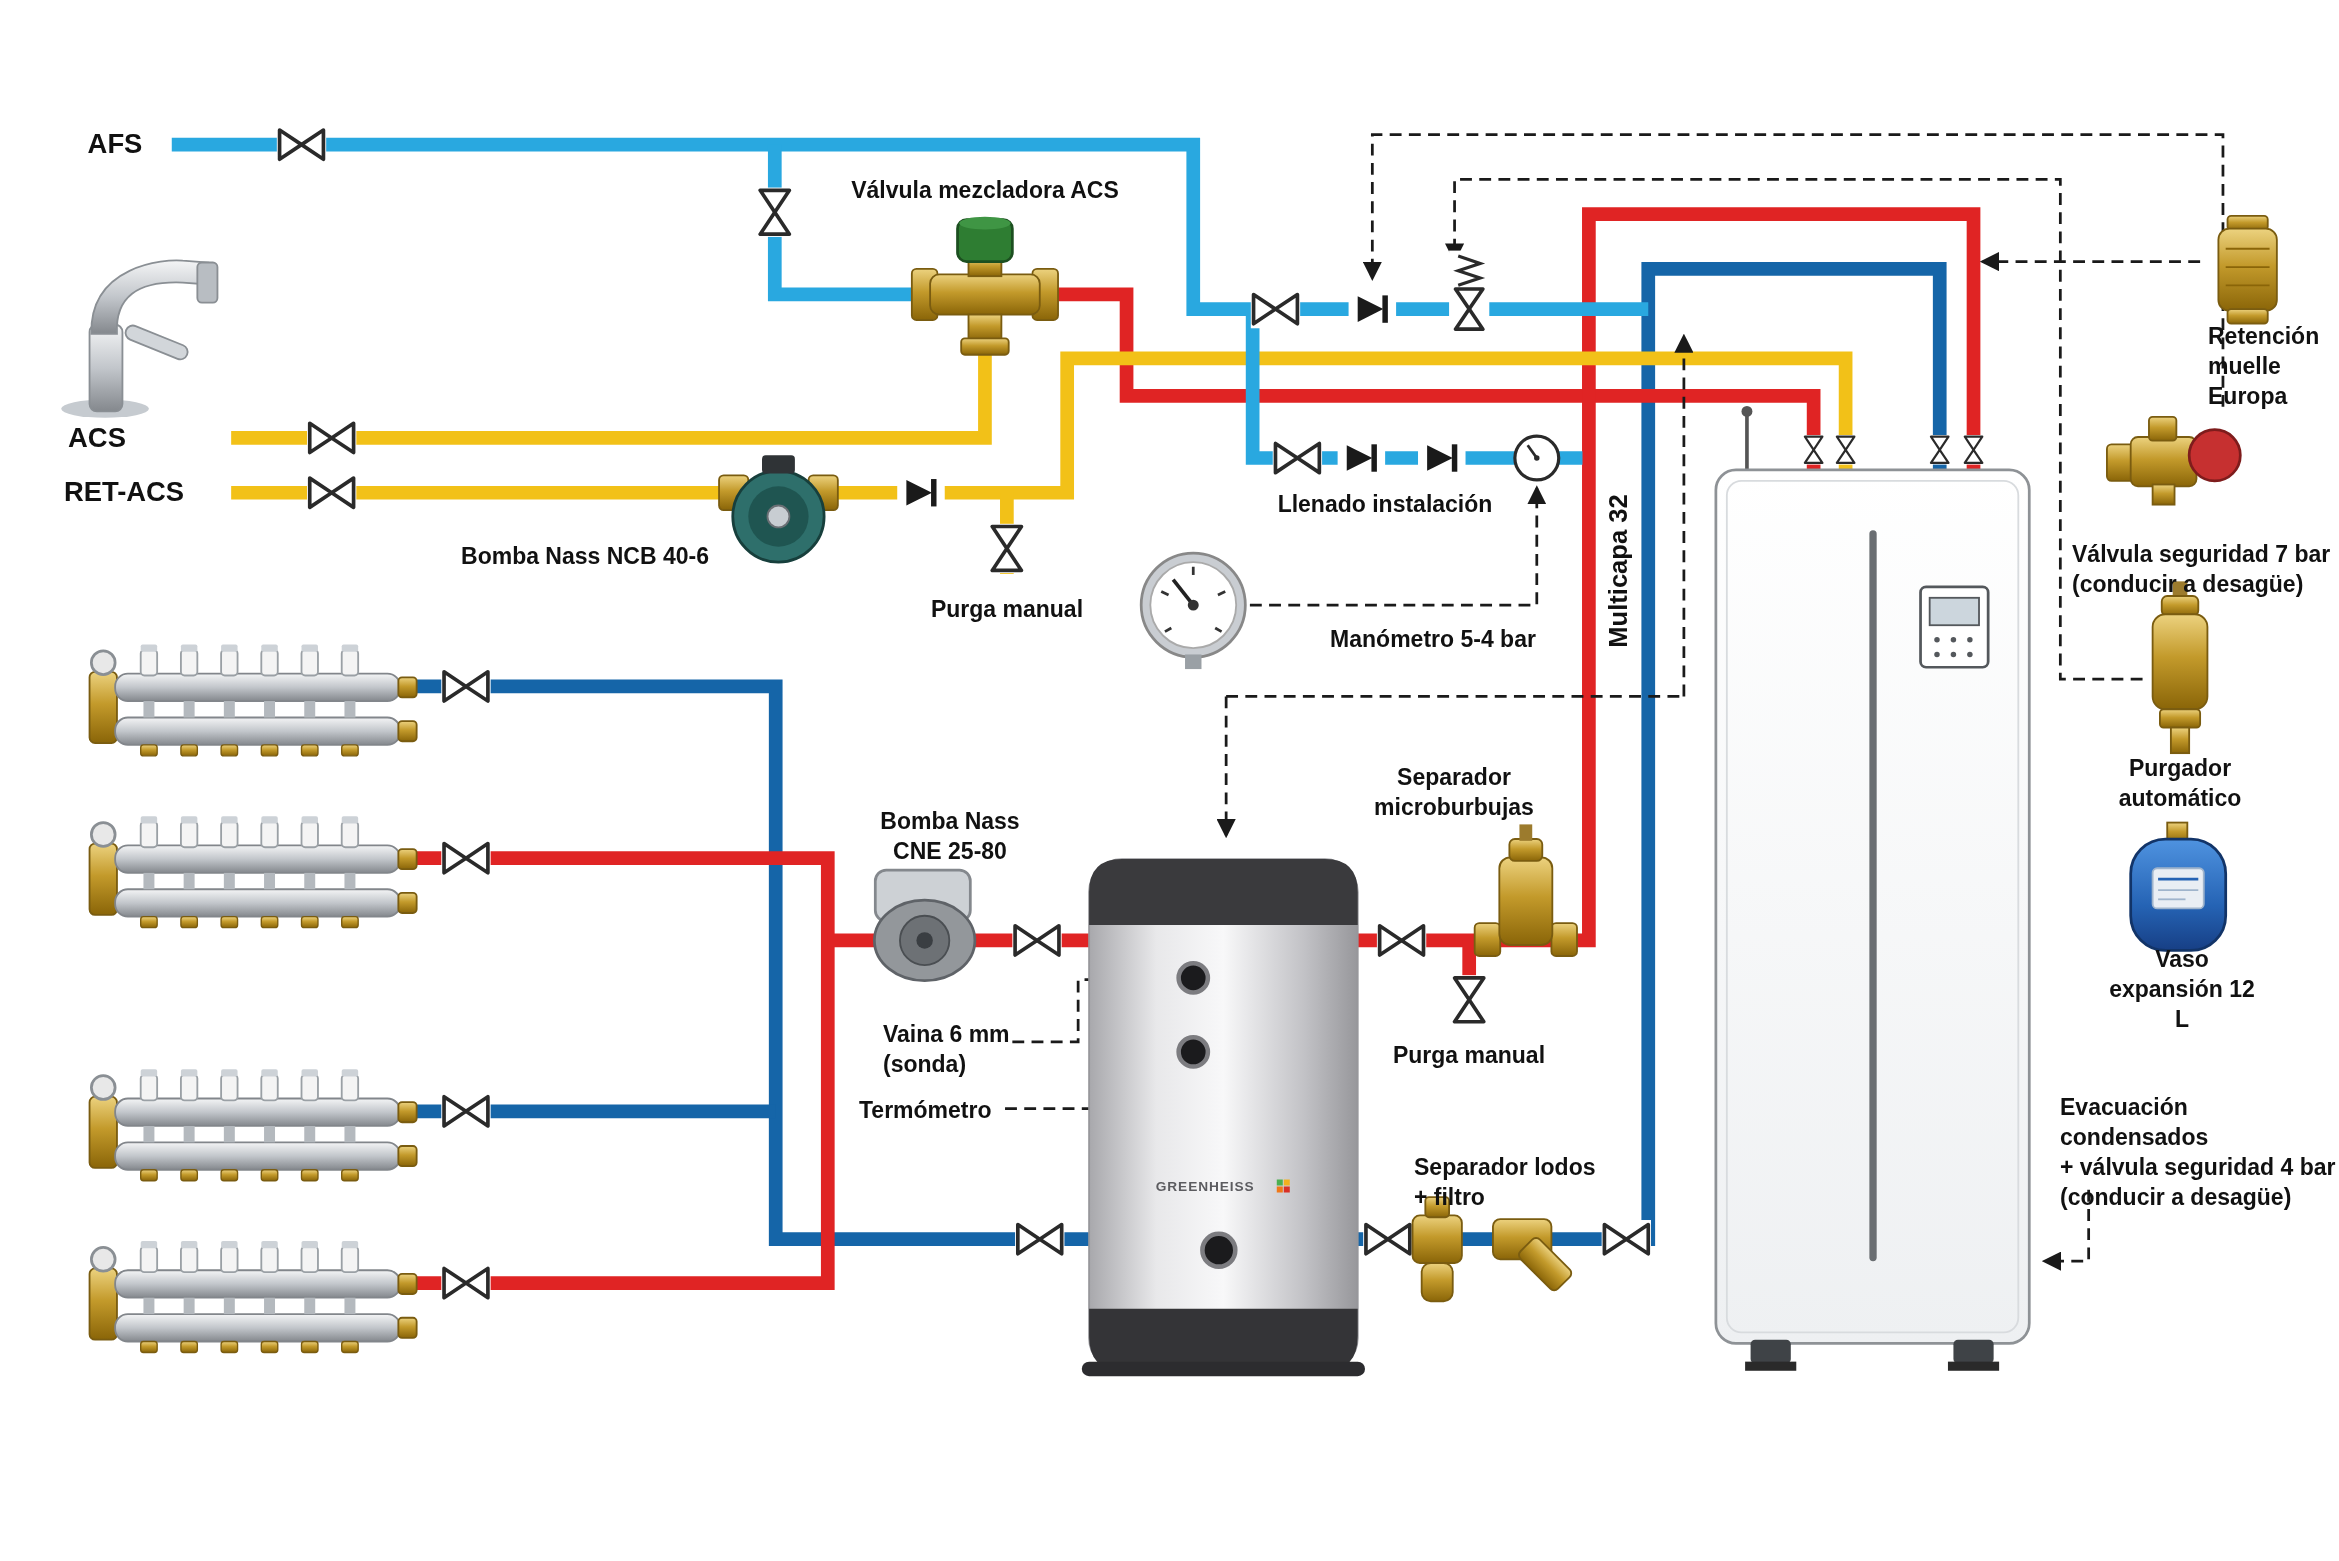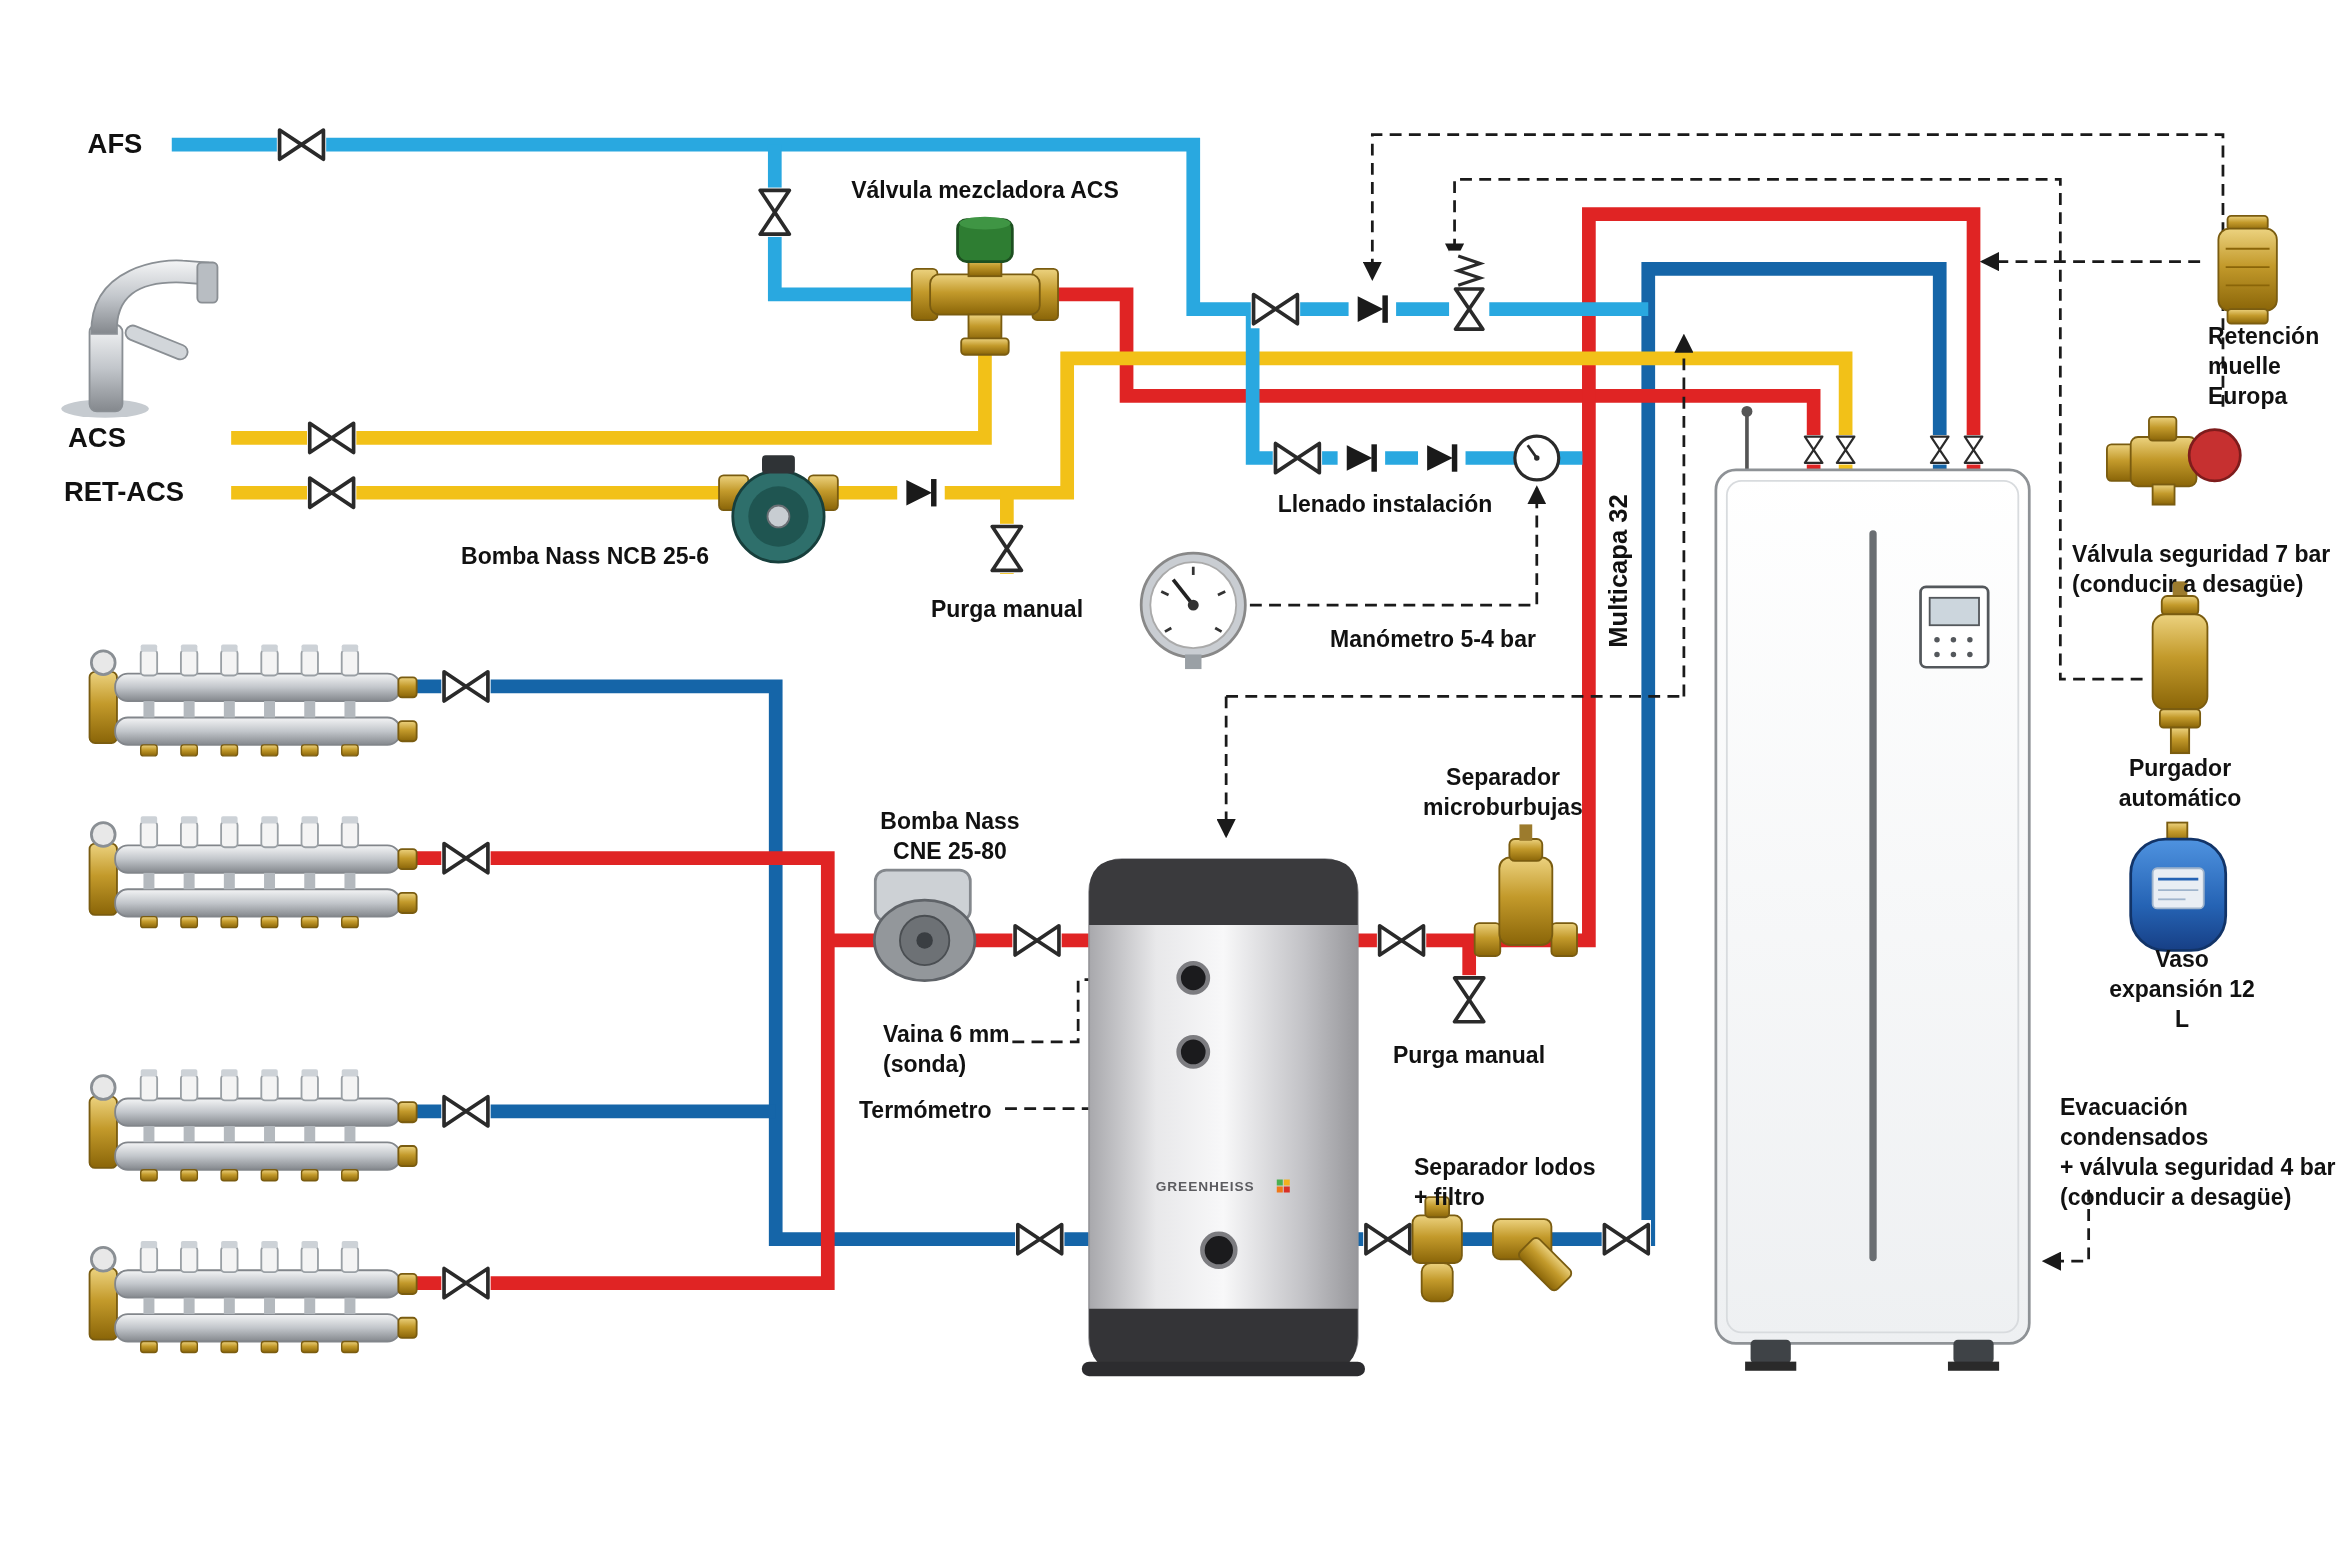--- a/index.html
+++ b/index.html
@@ -331,41 +331,41 @@
       <line x1="2362" y1="974" x2="2406" y2="974" stroke="#9fb4cc" stroke-width="2"></line>
       <line x1="2362" y1="984" x2="2392" y2="984" stroke="#9fb4cc" stroke-width="2"></line>
     </g>
   </g>
 </svg>
 
 <div class="lbl c big" style="left:115px;top:144px">AFS</div>
 <div class="lbl c" style="left:985px;top:191px">Válvula mezcladora ACS</div>
 <div class="lbl c big" style="left:97px;top:438px">ACS</div>
 <div class="lbl c big" style="left:124px;top:492px">RET-ACS</div>
-<div class="lbl c" style="left:585px;top:557px">Bomba Nass NCB 25-6</div>
+<div class="lbl c" style="left:585px;top:557px">Bomba Nass NCB 40-6</div>
 <div class="lbl c" style="left:1007px;top:610px">Purga manual</div>
 <div class="lbl c" style="left:1385px;top:505px">Llenado instalación</div>
 <div class="lbl c" style="left:1433px;top:640px">Manómetro 5-4 bar</div>
 <div class="lbl rot" style="left:1619px;top:571px">Multicapa 32</div>
 <div class="lbl" style="left:2208px;top:322px">Retención
 muelle
 Europa</div>
 <div class="lbl" style="left:2072px;top:540px">Válvula seguridad 7 bar
 (conducir a desagüe)</div>
 <div class="lbl c" style="left:2180px;top:784px">Purgador automático</div>
 <div class="lbl c" style="left:2182px;top:990px">Vaso expansión 12 L</div>
 <div class="lbl" style="left:2060px;top:1093px">Evacuación condensados
 + válvula seguridad 4 bar
 (conducir a desagüe)</div>
 <div class="lbl c" style="left:950px;top:837px">Bomba Nass
 CNE 25-80</div>
 <div class="lbl" style="left:883px;top:1020px">Vaina 6 mm
 (sonda)</div>
 <div class="lbl" style="left:859px;top:1096px">Termómetro</div>
-<div class="lbl c" style="left:1503px;top:793px">Separador
+<div class="lbl c" style="left:1454px;top:793px">Separador
 microburbujas</div>
 <div class="lbl c" style="left:1469px;top:1056px">Purga manual</div>
 <div class="lbl" style="left:1414px;top:1153px">Separador lodos
 + filtro</div>
 
 <div class="tank-logo">
   <span class="txt">GREENHEISS</span>
   <span class="mark">
         <i class="g"></i>
         <i class="y"></i>

